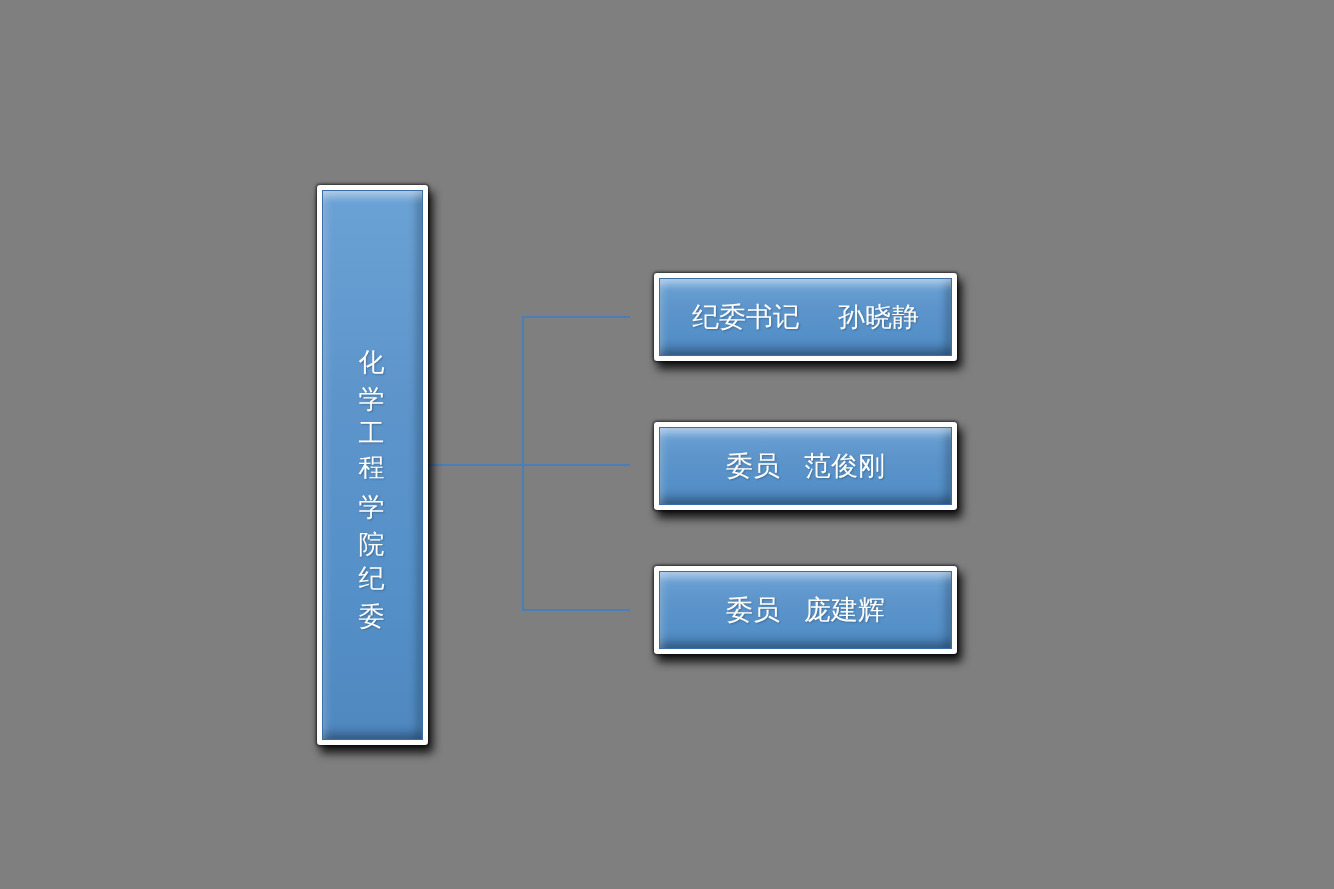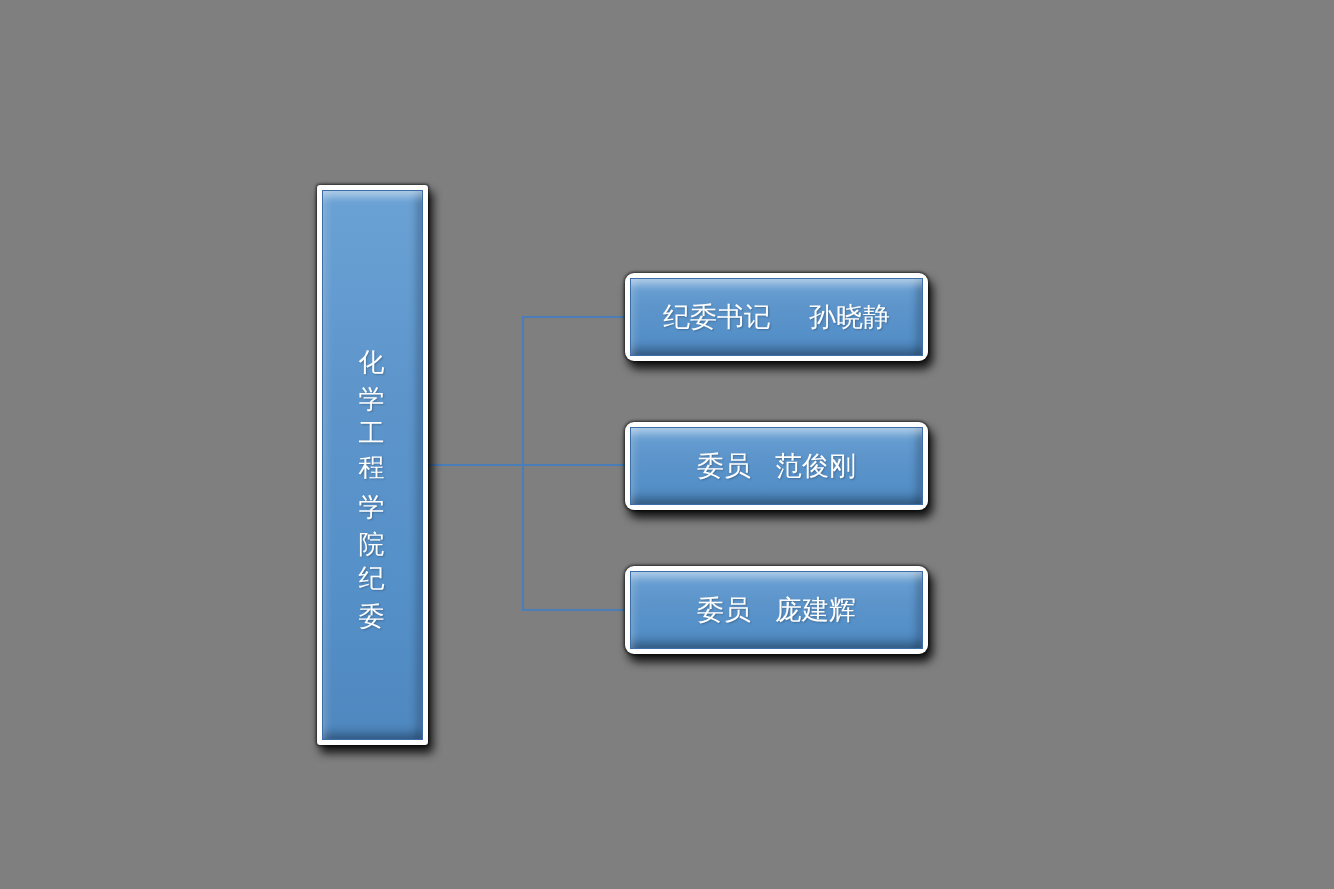--- a/index.html
+++ b/index.html
@@ -67,21 +67,21 @@
   .node-root { left: 317px; top: 185px; width: 111px; height: 560px; }
   .root-label {
     writing-mode: vertical-rl;
     text-orientation: upright;
     font-size: 26px;
     letter-spacing: 36px;
     padding-top: 16px;
     white-space: nowrap;
   }
 
-  .node-member { left: 625px; width: 303px; height: 88px; border-radius: 9px; }
+  .node-member { left: 654px; width: 303px; height: 88px; }
   .m1 { top: 273px; }
   .m2 { top: 422px; }
   .m3 { top: 566px; }
 
   .member-text {
     display: flex;
     align-items: center;
     gap: 24px;
     font-size: 27px;
     white-space: nowrap;

